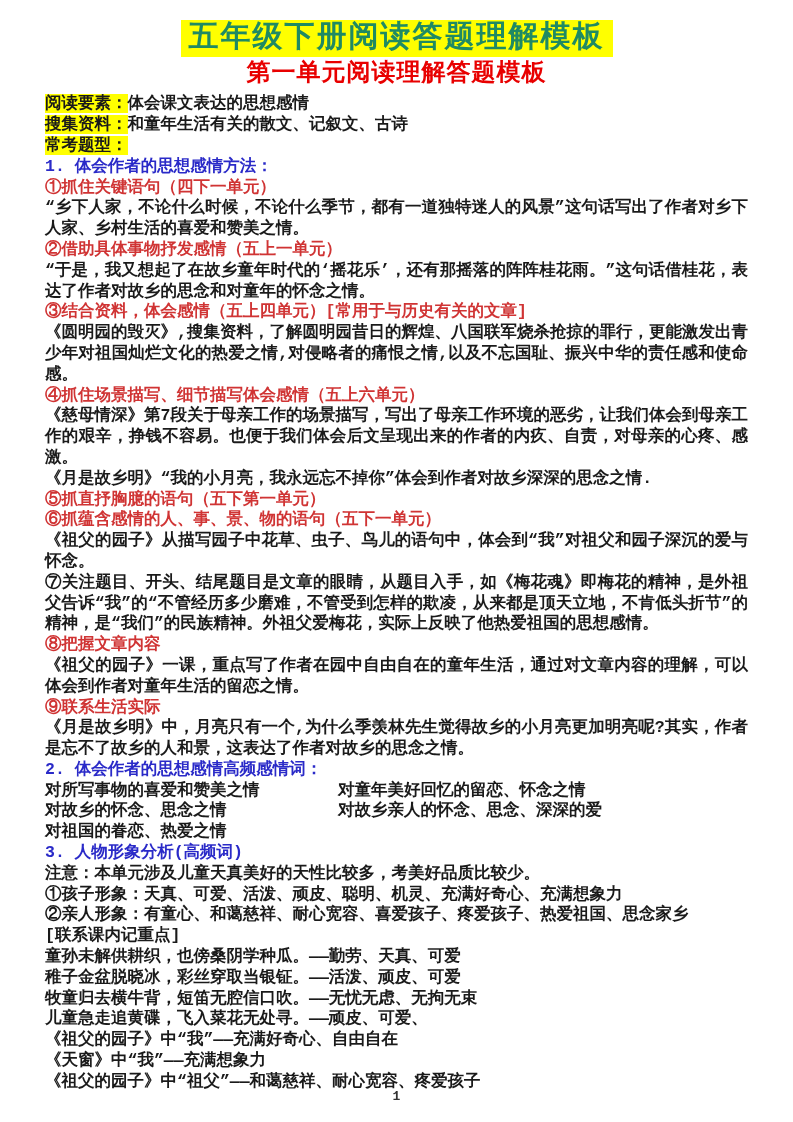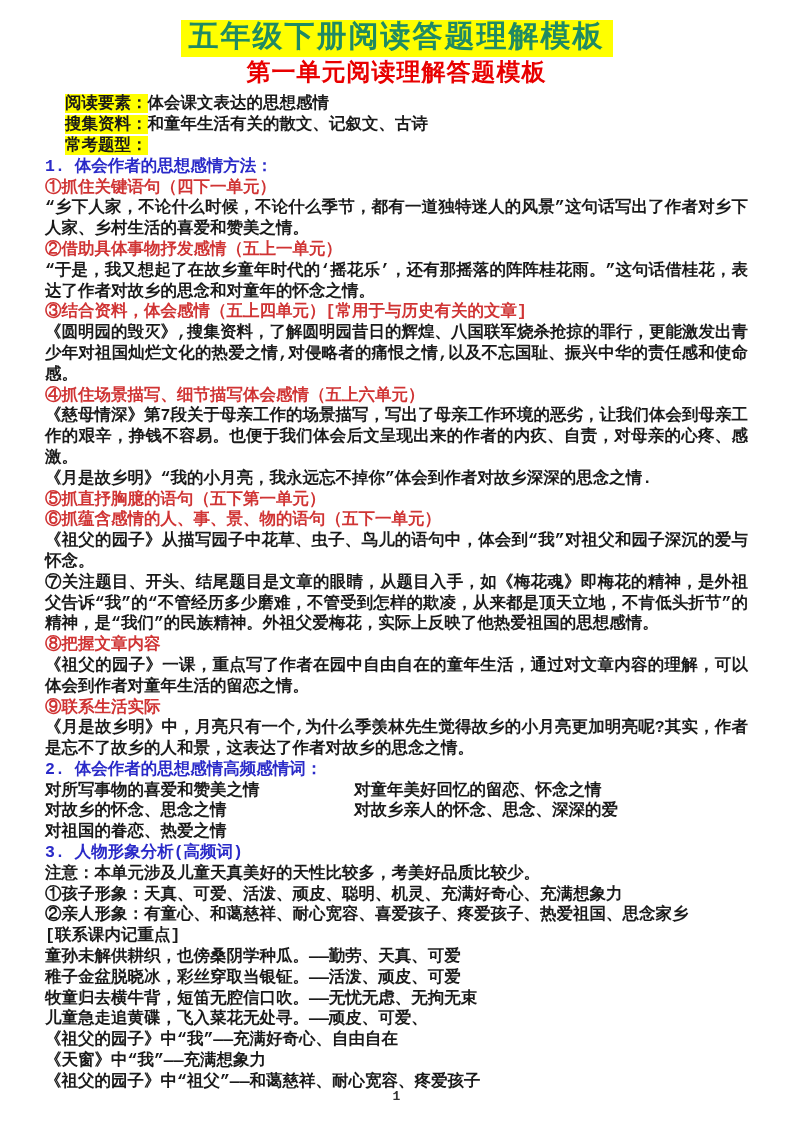--- a/index.html
+++ b/index.html
@@ -34,24 +34,24 @@
     line-height: 1.1;
   }
   .meta-row, .para, .pair-row {
     font-size: 16.5px;
     line-height: 20.8px;
     font-weight: 600;
     color: #1a1a1a;
     margin: 0;
   }
   .para { text-align: justify; }
-  .meta-label { background: #ffff00; margin-left: 20px; }
+  .meta-label { background: #ffff00; }
   .h-red  { color: #d03434; }
   .h-blue { color: #2a2ac8; }
-  .pair-row { display: flex; gap: 16px; }
+  .pair-row { display: flex; }
   .pair-left { width: 293px; flex: none; }
   .pair-right { flex: 1; }
   .page-num {
     position: absolute;
     bottom: 18px;
     left: 0; right: 0;
     text-align: center;
     font-size: 13px;
     font-weight: 600;
     color: #333333;

